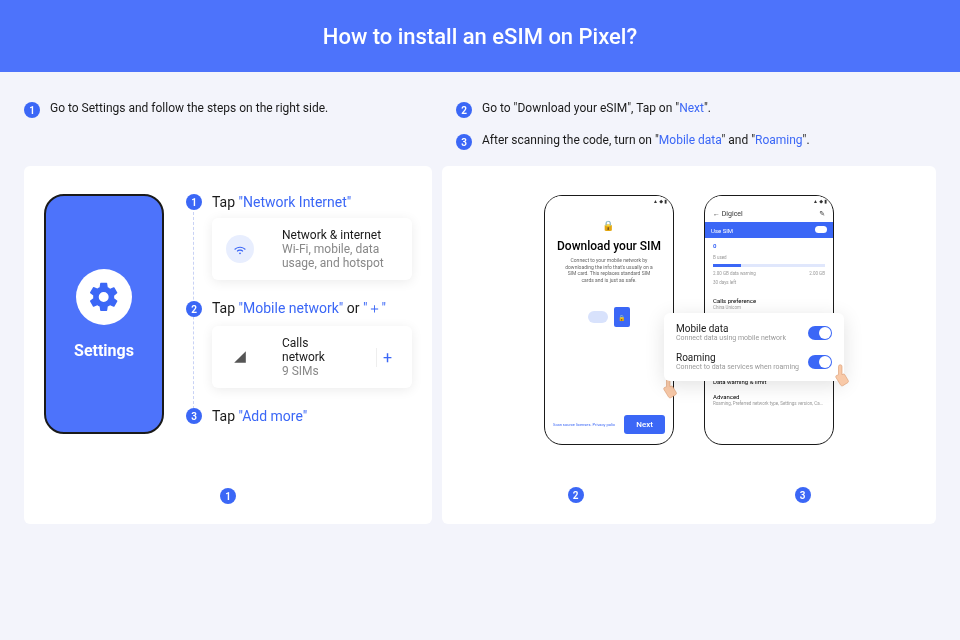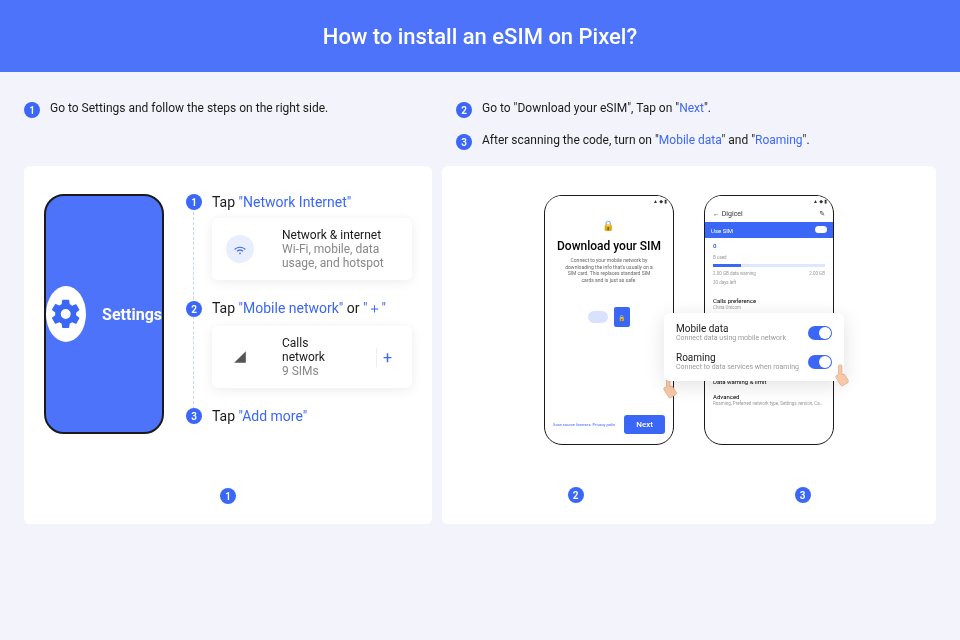--- a/index.html
+++ b/index.html
@@ -11,21 +11,21 @@
   .inst-right { flex: 1; display: flex; flex-direction: column; gap: 14px; }
   .inst-item { display: flex; align-items: flex-start; gap: 10px; }
   .bullet { width: 16px; height: 16px; border-radius: 50%; background: #3b67f6; color: #fff; font-size: 10px; font-weight: 600; display: inline-flex; align-items: center; justify-content: center; flex-shrink: 0; margin-top: 2px; }
   .inst-text { font-size: 12px; color: #1a1a1a; line-height: 1.4; }
   .link { color: #3b67f6; }
   .panels { display: flex; gap: 10px; padding: 0 24px 24px; }
   .panel { background: #fff; border-radius: 6px; padding: 28px 20px 20px; }
   .panel-left { width: 408px; display: flex; gap: 24px; flex-direction: column; }
   .panel-left-row { display: flex; gap: 22px; align-items: flex-start; }
   .panel-right { flex: 1; display: flex; flex-direction: column; gap: 24px; align-items: center; justify-content: center; position: relative; }
-  .phone-settings { width: 120px; height: 240px; border: 2px solid #1a1a1a; border-radius: 20px; background: #4d73fb; display: flex; flex-direction: row; align-items: center; justify-content: center; gap: 16px; }
+  .phone-settings { width: 120px; height: 240px; border: 2px solid #1a1a1a; border-radius: 20px; background: #4d73fb; display: flex; flex-direction: column; align-items: center; justify-content: center; gap: 16px; }
   .gear-circle { width: 56px; height: 56px; border-radius: 50%; background: #fff; display: flex; align-items: center; justify-content: center; }
   .settings-label { color: #fff; font-weight: 700; font-size: 16px; }
   .sub-steps { display: flex; flex-direction: column; gap: 20px; flex: 1; position: relative; }
   .sub-steps::before { content: ""; position: absolute; left: 7px; top: 18px; bottom: 10px; border-left: 1.5px dashed #c8d2f5; }
   .sub-step { display: flex; flex-direction: column; gap: 8px; position: relative; }
   .sub-step-head { display: flex; align-items: center; gap: 10px; font-size: 14px; }
   .sub-step-head .bullet { margin-top: 0; z-index: 1; }
   .sub-step-text { color: #1a1a1a; }
   .card { background: #fff; border-radius: 6px; box-shadow: 0 2px 12px rgba(0,0,0,.08); padding: 10px 14px; margin-left: 26px; display: flex; align-items: center; gap: 28px; }
   .card-icon { width: 28px; height: 28px; border-radius: 50%; background: #e8eefe; display: flex; align-items: center; justify-content: center; color: #3b67f6; flex-shrink: 0; }

